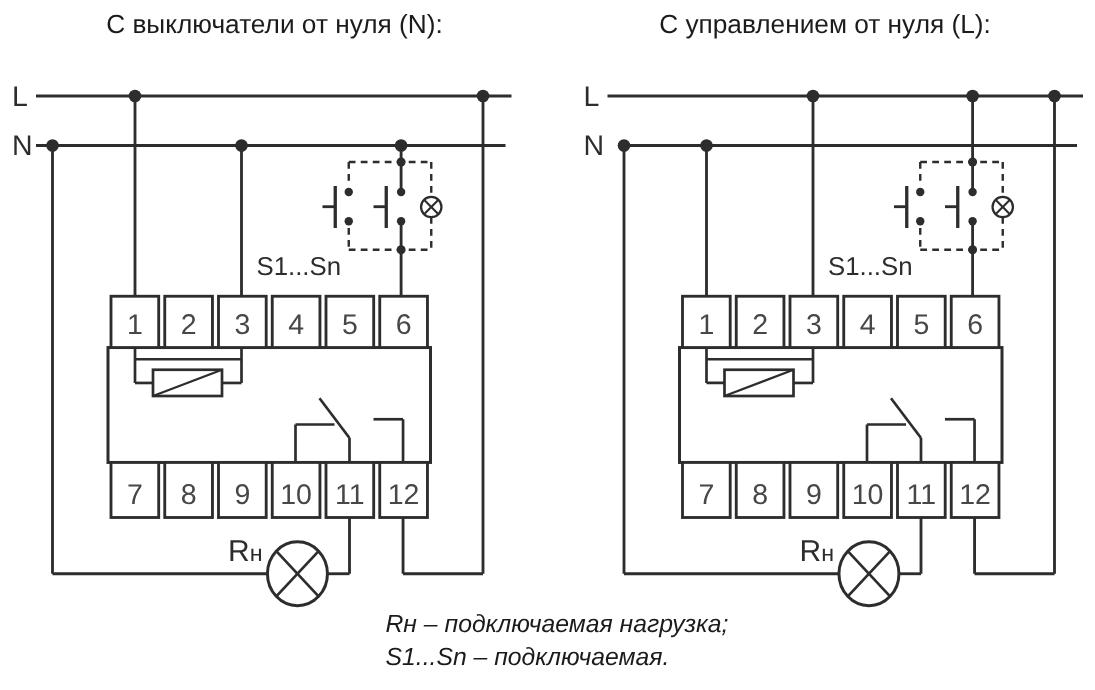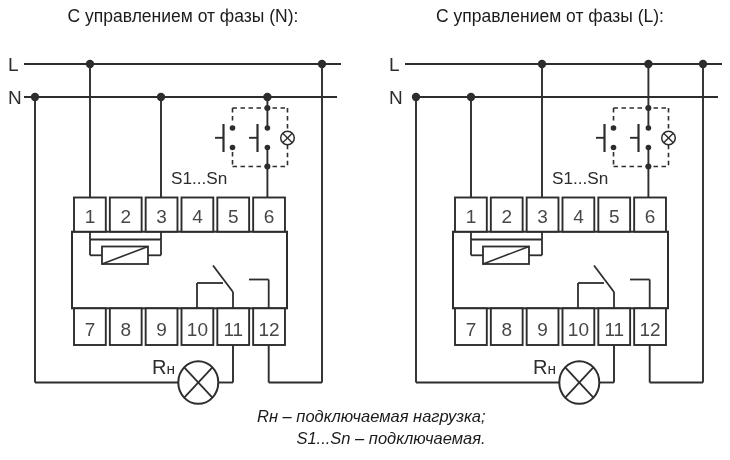--- a/index.html
+++ b/index.html
@@ -6,29 +6,29 @@
   .stage{position:relative;width:730px;height:460px;background:#fff;
          font-family:"Liberation Sans",sans-serif;overflow:hidden;}
   .title{position:absolute;top:6px;font-size:17.5px;color:#1b1b1b;
          text-align:center;white-space:nowrap;}
   #title-left{left:18px;width:330px;}
   #title-right{left:388px;width:324px;}
   svg.diag{position:absolute;top:0;}
   #svg-left{left:0;}
   #svg-right{left:381px;}
   .caption{position:absolute;left:257px;top:406px;font-size:16.5px;
-           font-style:italic;color:#1b1b1b;line-height:21.5px;text-align:right;}
+           font-style:italic;color:#1b1b1b;line-height:21.5px;}
   .caption p{margin:0;}
 </style>
 </head>
 <body>
 
 <div class="stage">
-  <div class="title" id="title-left">С управлением от фазы (N):</div>
-  <div class="title" id="title-right">С управлением от фазы (L):</div>
+  <div class="title" id="title-left">С выключатели от нуля (N):</div>
+  <div class="title" id="title-right">С управлением от нуля (L):</div>
 
   <svg class="diag" id="svg-left" width="365" height="460" viewBox="0 0 365 460">
       <g>
         <g>
           <line x1="24" y1="64" x2="341" y2="64" stroke="#2d2d2d" stroke-width="2" stroke-linecap="butt"></line>
         </g>
         <g>
           <line x1="24" y1="97" x2="337" y2="97" stroke="#2d2d2d" stroke-width="2" stroke-linecap="butt"></line>
         </g>
         <g>

